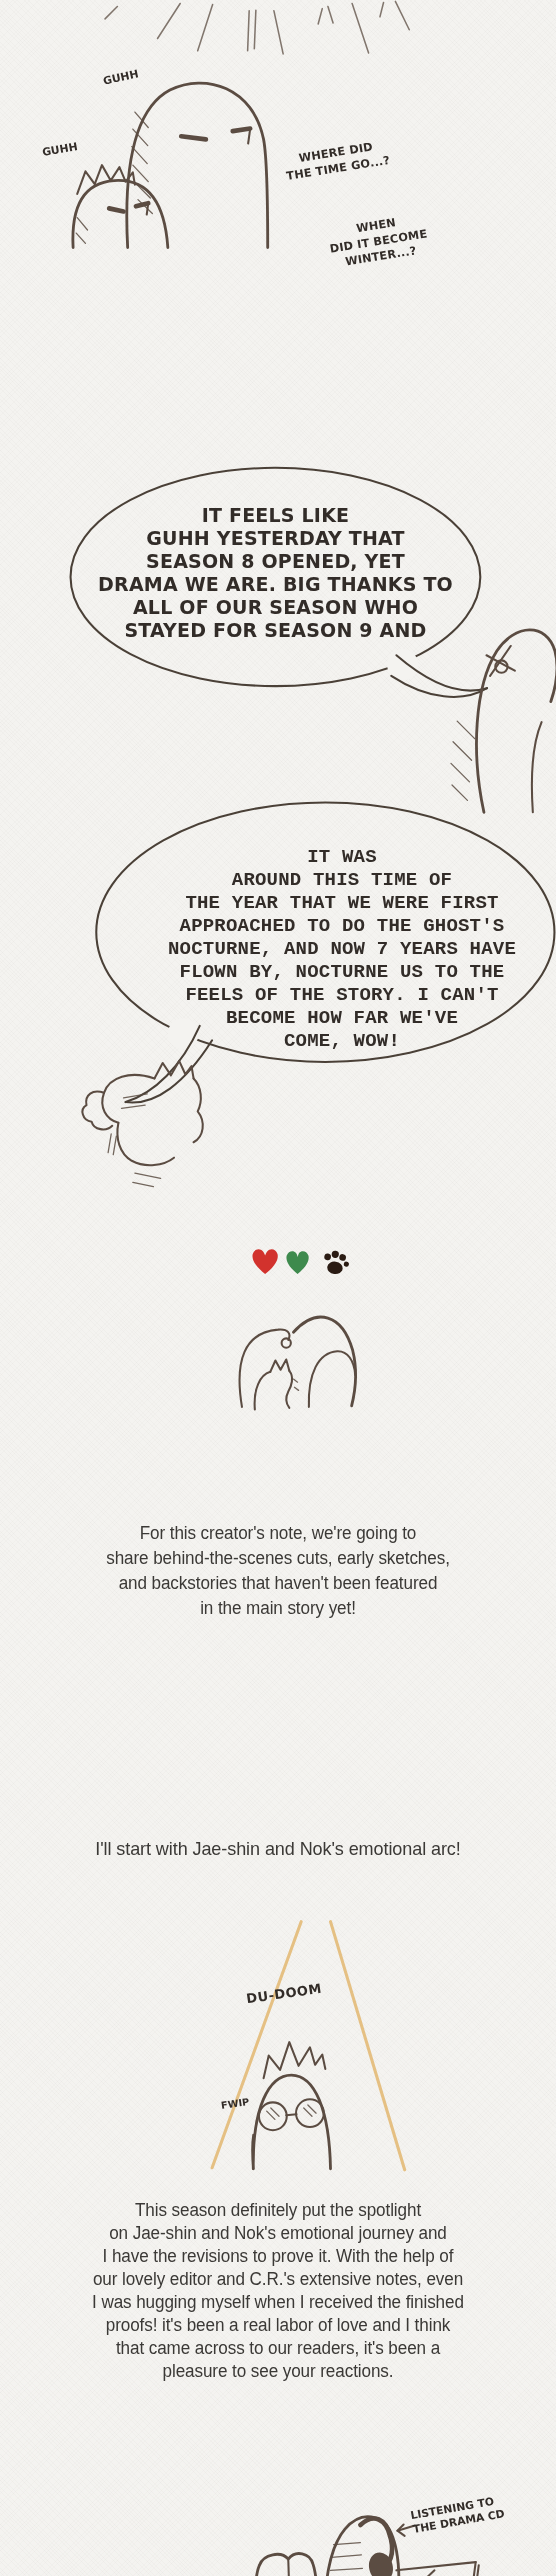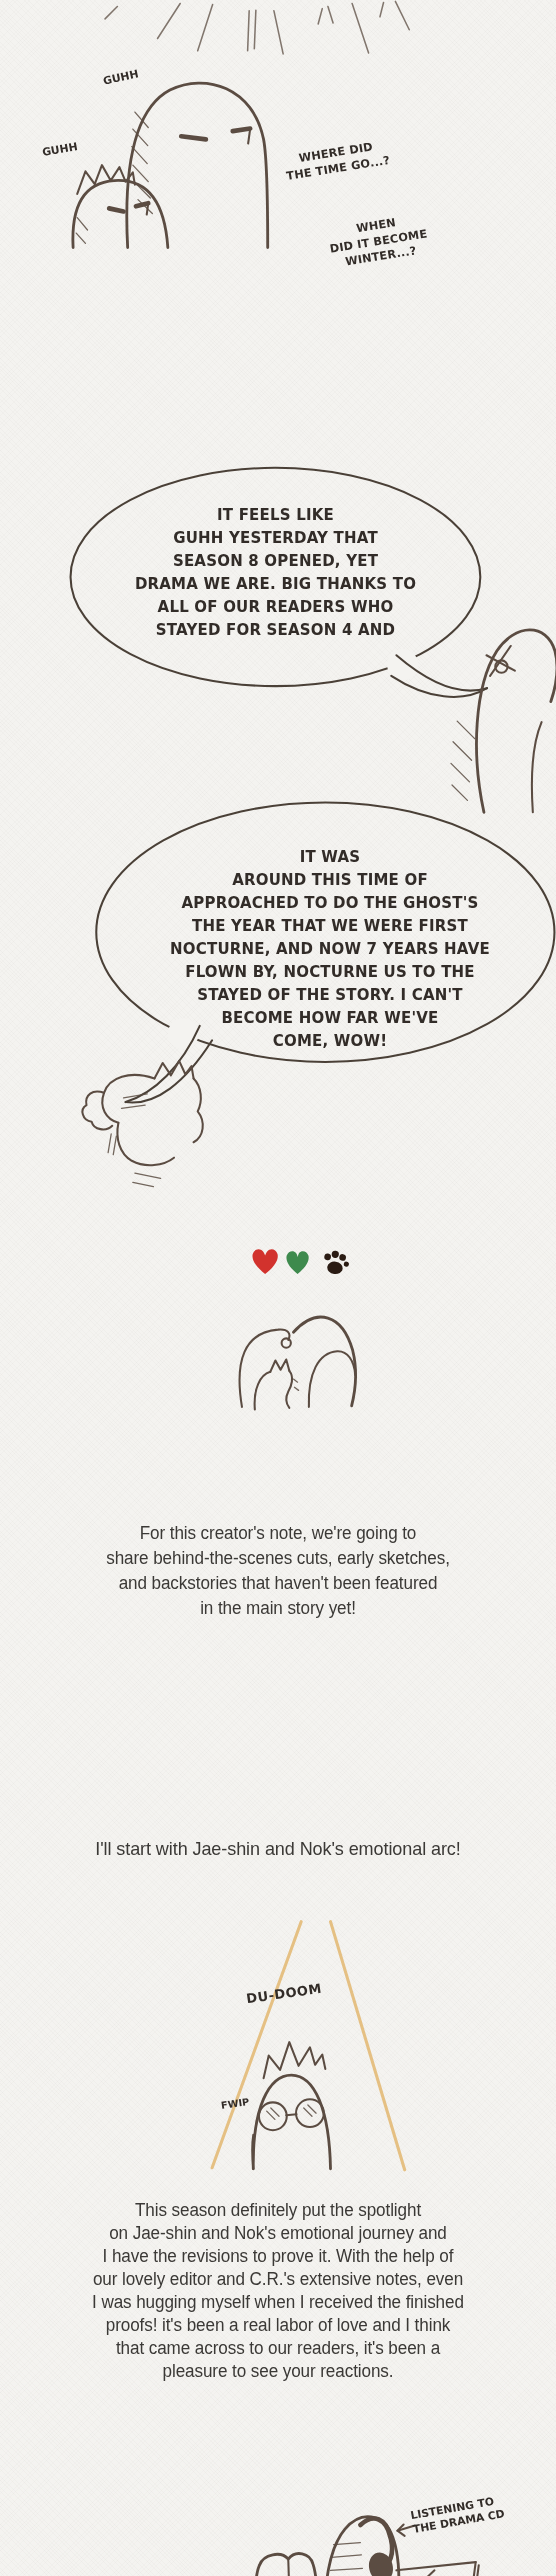--- a/index.html
+++ b/index.html
@@ -23,21 +23,21 @@
   .inkfill{fill:var(--sketch);stroke:none;}
   .arrowline{fill:none;stroke:var(--arrow);stroke-width:5;stroke-linecap:round;stroke-linejoin:round;}
   .vein-g{fill:none;stroke:var(--leaf-vein);stroke-width:3.5;stroke-linecap:round;}
   .vein-r{fill:none;stroke:var(--maple-vein);stroke-width:3;stroke-linecap:round;}
   
   .comic{
     position:absolute;font-family:"DejaVu Sans",sans-serif;font-weight:bold;
     color:var(--comic-ink);text-align:center;letter-spacing:0.2px;
   }
   .sfx{position:absolute;font-family:"DejaVu Sans",sans-serif;font-weight:bold;color:var(--comic-ink);}
-  .bubble-text{font-size:15px;line-height:23px;}
+  .bubble-text{font-size:19px;line-height:23px;}
   
   .para{
     position:absolute;left:0;width:556px;text-align:center;
     font-family:"Liberation Sans",sans-serif;color:var(--para-ink);
     transform:scaleX(.95);transform-origin:50% 50%;letter-spacing:-0.1px;
   }
 </style>
 </head>
 <body>
 
@@ -218,31 +218,31 @@
       <div>WHEN</div>
       <div>DID IT BECOME</div>
       <div>WINTER...?</div>
     </div>
 
   <div class="comic bubble-text" style="left:95px;top:504px;width:361px;">
       <div>IT FEELS LIKE</div>
       <div>GUHH YESTERDAY THAT</div>
       <div>SEASON 8 OPENED, YET</div>
       <div>DRAMA WE ARE. BIG THANKS TO</div>
-      <div>ALL OF OUR READERS WHO</div>
-      <div>STAYED FOR SEASON 4 AND</div>
-    </div>
-  <div class="comic bubble-text" style="left:124px;top:846px;width:412px;">
+      <div>ALL OF OUR SEASON WHO</div>
+      <div>STAYED FOR SEASON 9 AND</div>
+    </div>
+  <div class="comic bubble-text" style="left:136px;top:846px;width:412px;font-family:Liberation Mono, monospace;">
       <div>IT WAS</div>
       <div>AROUND THIS TIME OF</div>
+      <div>THE YEAR THAT WE WERE FIRST</div>
       <div>APPROACHED TO DO THE GHOST'S</div>
-      <div>THE YEAR THAT WE WERE FIRST</div>
       <div>NOCTURNE, AND NOW 7 YEARS HAVE</div>
       <div>FLOWN BY, NOCTURNE US TO THE</div>
-      <div>STAYED OF THE STORY. I CAN'T</div>
+      <div>FEELS OF THE STORY. I CAN'T</div>
       <div>BECOME HOW FAR WE'VE</div>
       <div>COME, WOW!</div>
     </div>
 
   <div class="para" style="top:1521px;font-size:18px;line-height:25px;">
       <div>For this creator's note, we're going to</div>
       <div>share behind-the-scenes cuts, early sketches,</div>
       <div>and backstories that haven't been featured</div>
       <div>in the main story yet!</div>
     </div>

